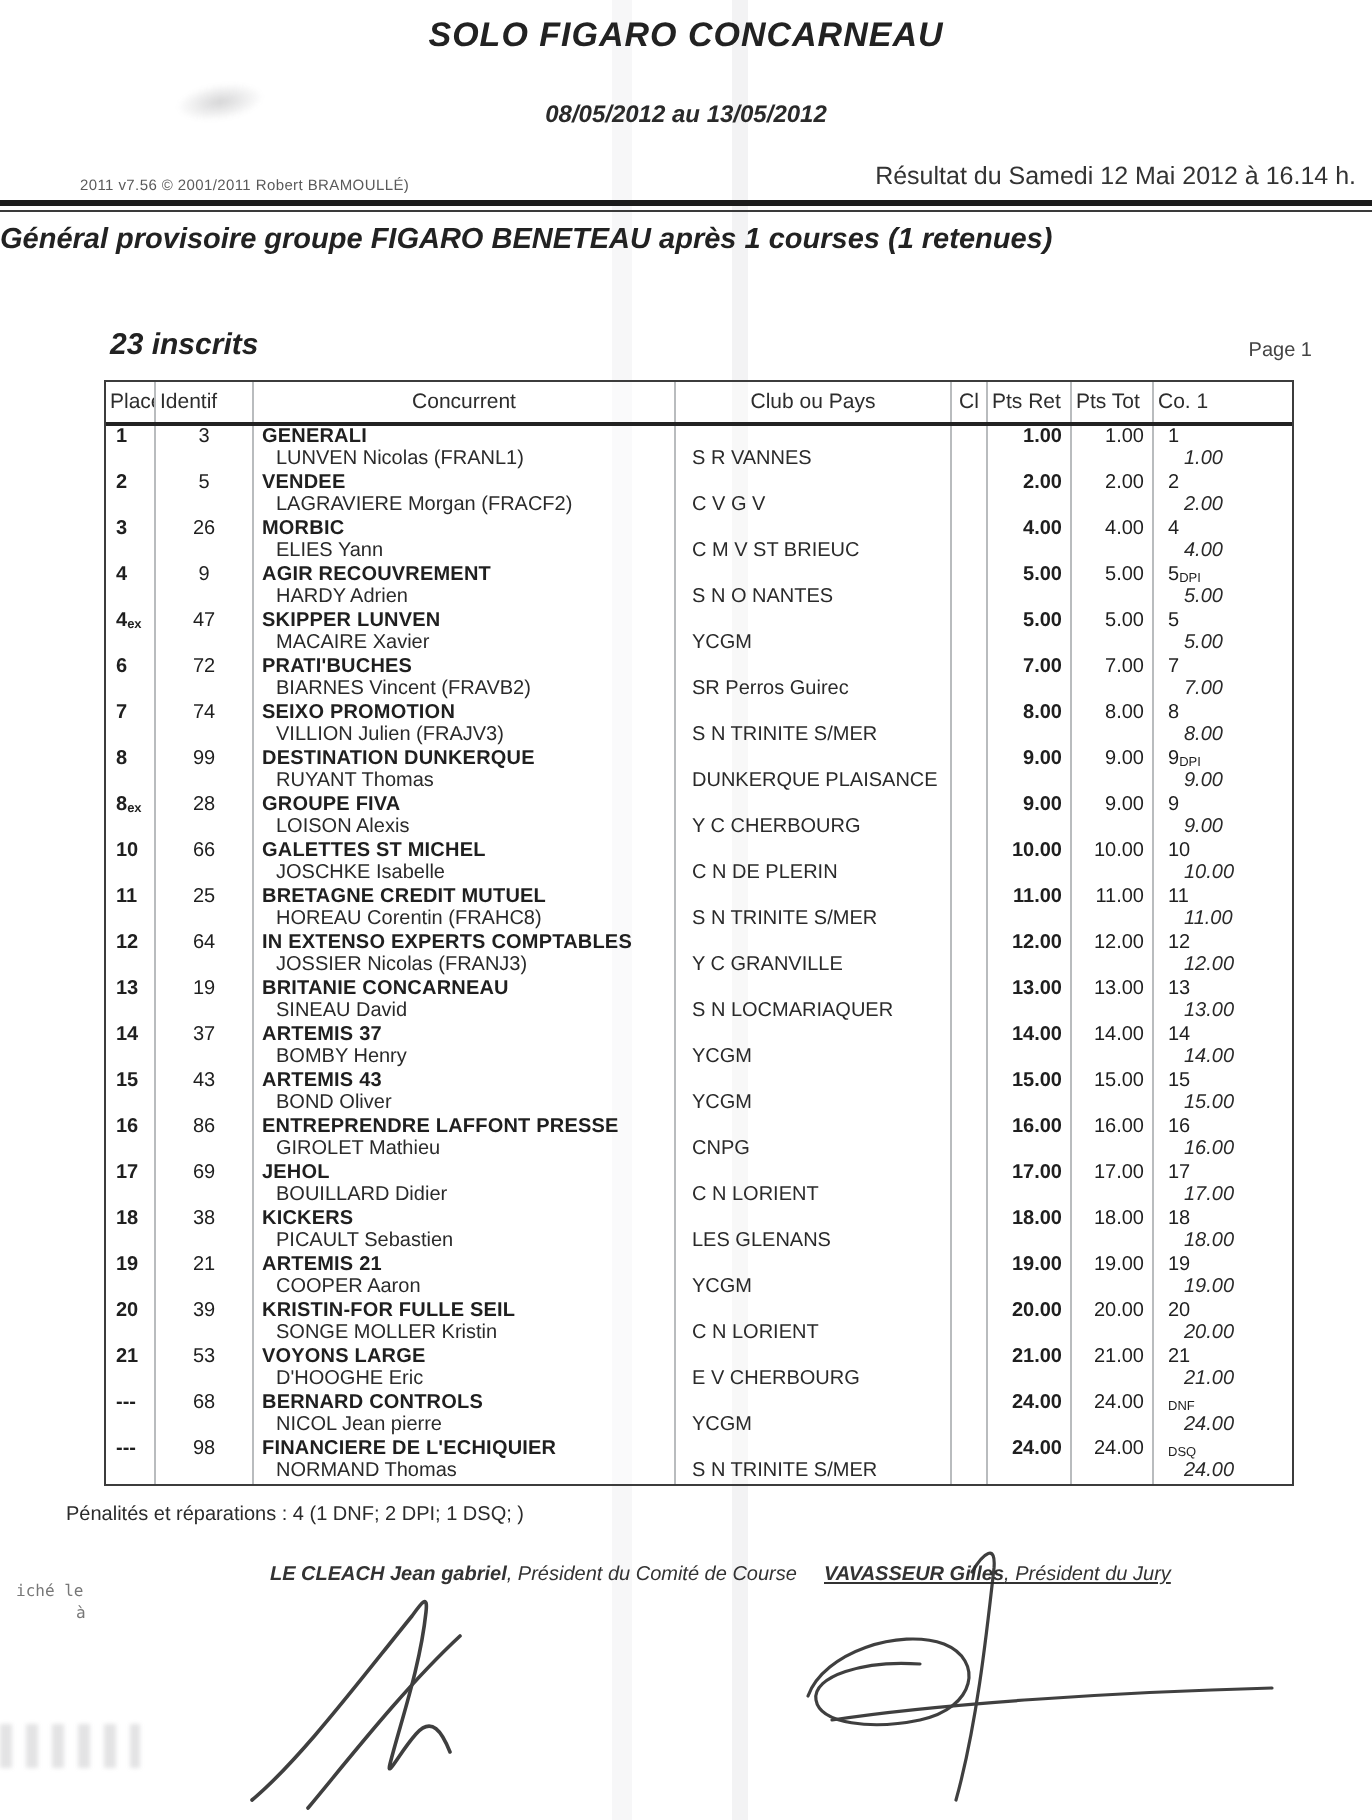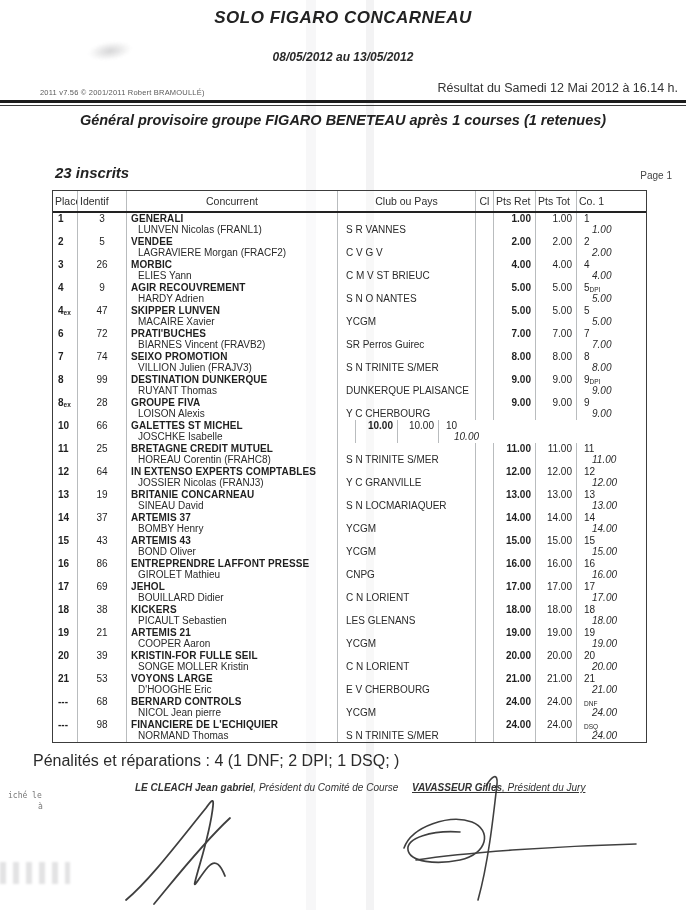--- a/index.html
+++ b/index.html
@@ -25,25 +25,25 @@
 
   
   .doc-title{position:absolute;top:8px;left:0;width:100%;text-align:center;
     font-size:17px;font-weight:bold;font-style:italic;letter-spacing:0.5px;color:#222;}
   .doc-dates{position:absolute;top:50px;left:0;width:100%;text-align:center;
     font-size:12px;font-weight:bold;font-style:italic;color:#2a2a2a;}
   .version-note{position:absolute;top:88px;left:6px;font-size:7.5px;color:#5a5a5a;letter-spacing:0.2px;padding-left:34px;}
   .result-line{position:absolute;top:81px;right:8px;font-size:12.5px;color:#333;}
   .rule-thick{position:absolute;left:0;top:100px;width:686px;height:3px;background:#1c1c1c;}
   .rule-thin{position:absolute;left:0;top:105px;width:686px;height:1px;background:#3a3a3a;}
-  .group-heading{position:absolute;top:112px;left:0;width:100%;text-align:center;
+  .group-heading{position:absolute;top:112px;left:0;width:100%;
     font-size:14.5px;font-weight:bold;font-style:italic;color:#222;}
 
   .inscrits{position:absolute;top:164px;left:55px;font-size:15px;font-weight:bold;font-style:italic;color:#222;}
-  .page-num{position:absolute;top:170px;right:14px;font-size:10px;color:#444;}
+  .page-num{position:absolute;top:170px;right:30px;font-size:10px;color:#444;}
 
   
   .rtable{position:absolute;left:52px;top:190px;width:593px;
     border:1.5px solid #3c3c3c;background:rgba(255,255,255,0.4);}
   .thead{display:flex;height:20px;border-bottom:2.5px solid #222;align-items:center;font-size:10.5px;color:#2d2d2d;}
   .trow{display:flex;height:23px;}
   .cell{box-sizing:border-box;border-right:1px solid #b9bcbe;display:flex;flex-direction:column;overflow:hidden;}
   .thead .cell{height:100%;justify-content:center;}
   .cell:last-child{border-right:none;}
   .col-place{width:25px;}
@@ -63,21 +63,21 @@
   .col-conc .l1{padding-left:4px;font-weight:bold;letter-spacing:0.1px;}
   .col-conc .l2{padding-left:11px;color:#2a2a2a;}
   .col-club .l2{padding-left:8px;color:#2a2a2a;}
   .col-ptsret .l1{text-align:right;padding-right:4px;font-weight:bold;}
   .col-ptstot .l1{text-align:right;padding-right:4px;}
   .col-co1 .l1{padding-left:7px;}
   .col-co1 .l2{padding-left:15px;font-style:italic;color:#2a2a2a;}
   .sub{font-size:6.5px;vertical-align:baseline;position:relative;top:1px;letter-spacing:0;}
 
   
-  .penalties{position:absolute;left:33px;top:752px;font-size:16px;color:#2b2b2b;}
+  .penalties{position:absolute;left:33px;top:752px;font-size:10px;color:#2b2b2b;}
   .signatory{position:absolute;top:782px;font-size:10px;font-style:italic;color:#333;}
   .signatory .name{font-weight:bold;}
   .sig-left-label{left:135px;}
   .sig-right-label{left:412px;text-decoration:underline;}
   .posted-note{position:absolute;left:8px;top:790px;font-family:"DejaVu Sans Mono", monospace;
     font-size:8px;color:#777;line-height:11px;}
   .posted-note .ind{padding-left:30px;}
   .sig-svg{position:absolute;}
   .sig-svg.left{left:118px;top:796px;}
   .sig-svg.right{left:388px;top:772px;}
@@ -380,20 +380,24 @@
           <div class="cell col-place">
             <span class="l1">10</span>
           </div>
           <div class="cell col-identif">
             <span class="l1">66</span>
           </div>
           <div class="cell col-conc">
             <span class="l1">GALETTES ST MICHEL</span>
             <span class="l2">JOSCHKE Isabelle</span>
           </div>
+          <div class="cell col-club">
+            <span class="l1"></span>
+            <span class="l2">C N DE PLERIN</span>
+          </div>
           <div class="cell col-cl">
             <span class="l1"></span>
           </div>
           <div class="cell col-ptsret">
             <span class="l1">10.00</span>
           </div>
           <div class="cell col-ptstot">
             <span class="l1">10.00</span>
           </div>
           <div class="cell col-co1">

